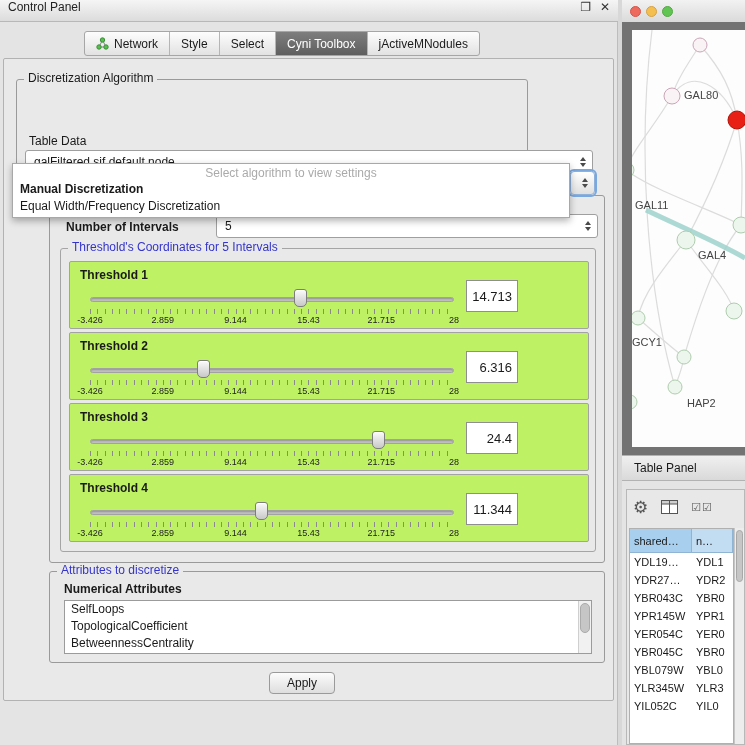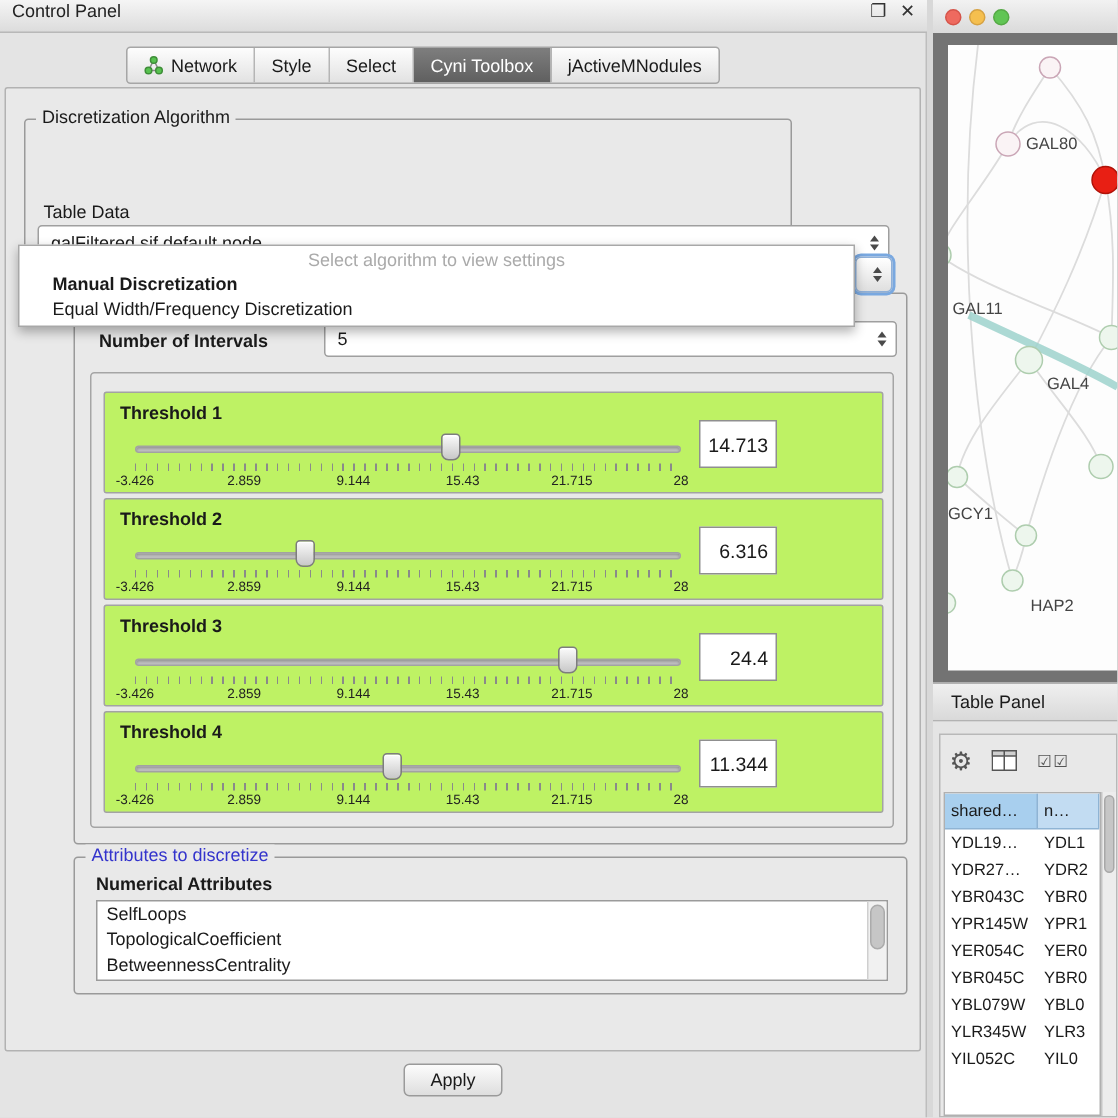--- a/index.html
+++ b/index.html
@@ -30,21 +30,21 @@
   .combo{position:absolute;background:#fff;border:1px solid #9f9f9f;border-radius:3px;display:flex;align-items:center;padding:0 8px;height:24px}
   .table-data-combo{left:8px;top:70px;width:568px}
   .updown{position:absolute;right:6px;top:50%;transform:translateY(-50%);display:flex;flex-direction:column;gap:2px;align-items:center}
   .updown i{display:block;width:0;height:0;border-left:3.5px solid transparent;border-right:3.5px solid transparent}
   .updown i.up{border-bottom:4px solid #4a4a4a}
   .updown i.dn{border-top:4px solid #4a4a4a}
 
   
   .algo-popup{position:absolute;left:8px;top:104px;width:558px;background:#fff;border:1px solid #a8a8a8;box-shadow:0 3px 7px rgba(0,0,0,.3);z-index:30;padding:2px 0}
   .popup-prompt{height:15px;line-height:15px;text-align:center;color:#aaa}
-  .popup-item{height:17px;line-height:17px;padding-left:22px}
+  .popup-item{height:17px;line-height:17px;padding-left:7px}
   .popup-item.bold{font-weight:bold}
   .algo-combo-btn{position:absolute;left:566px;top:112px;width:25px;height:24px;background:linear-gradient(#ffffff,#dfdfdf);border:1px solid #8fb0d8;border-radius:4px;box-shadow:0 0 0 2px #79a8e0;z-index:20}
 
   .interval-group{left:45px;top:136px;width:556px;height:368px}
   .num-label{position:absolute;left:16px;top:24px;font-weight:bold}
   .num-combo{left:166px;top:18px;width:382px}
   .thresholds-group{left:10px;top:52px;width:536px;height:304px;border-color:#a5a5a5}
 
   .thr{position:absolute;left:8px;width:520px;height:68px;border:1px solid #a3a3a3;border-radius:2px;background:#bef264}
   .thr.t1{top:12px}.thr.t2{top:83px}.thr.t3{top:154px}.thr.t4{top:225px}
@@ -58,21 +58,21 @@
   .scale span{position:absolute;transform:translateX(-50%);white-space:nowrap}
   .valbox{position:absolute;left:396px;top:18px;width:52px;height:32px;background:#fff;border:1px solid #8f8f8f;font-size:13px;display:flex;align-items:center;justify-content:flex-end;padding-right:5px}
 
   .attr-group{left:45px;top:512px;width:556px;height:92px}
   .attr-label{position:absolute;left:14px;top:10px;font-weight:bold}
   .listbox{position:absolute;left:14px;top:28px;width:528px;height:54px;background:#fff;border:1px solid #9b9b9b;overflow:hidden}
   .list-item{height:17px;line-height:17px;padding-left:6px}
   .vscroll{position:absolute;right:0;top:0;width:13px;height:100%;background:#f1f1f1;border-left:1px solid #cfcfcf}
   .vthumb{position:absolute;left:1px;top:2px;width:10px;height:30px;background:#c6c6c6;border:1px solid #ababab;border-radius:5px}
 
-  .apply-btn{position:absolute;left:265px;top:650px;width:66px;height:22px;background:linear-gradient(#fcfcfc,#dedede);border:1px solid #9a9a9a;border-radius:4px;font-size:12px;font-family:"Liberation Sans",sans-serif;display:flex;align-items:center;justify-content:center}
+  .apply-btn{position:absolute;left:265px;top:613px;width:66px;height:22px;background:linear-gradient(#fcfcfc,#dedede);border:1px solid #9a9a9a;border-radius:4px;font-size:12px;font-family:"Liberation Sans",sans-serif;display:flex;align-items:center;justify-content:center}
 
   .bottom-tabs{position:absolute;left:146px;top:682px;height:24px;display:flex;border:1px solid #a6a6a6;border-radius:3px;background:linear-gradient(#fdfdfd,#e2e2e2);overflow:hidden;z-index:6}
   .btab{display:flex;align-items:center;padding:0 12px;border-right:1px solid #b5b5b5;white-space:nowrap}
   .btab:last-child{border-right:none}
   .btab.selected{background:linear-gradient(#7e7e7e,#5f5f5f);color:#fff}
 
   
   .net-window{position:absolute;left:622px;top:0;width:123px;height:455px;background:#ececec}
   .net-titlebar{position:absolute;left:0;top:0;width:100%;height:22px;background:linear-gradient(#f2f2f2,#dadada);display:flex;align-items:center;gap:5px;padding-left:8px}
   .light{width:11px;height:11px;border-radius:50%}
@@ -173,20 +173,21 @@
       <div class="num-label">Number of Intervals</div>
       <div class="combo num-combo">
         <span>5</span>
         <span class="updown">
             <i class="up"></i>
             <i class="dn"></i>
           </span>
       </div>
 
       <div class="group thresholds-group">
+        <span class="group-title gt-blue">Threshold's Coordinates for 5 Intervals</span>
 
         <div class="thr t1">
           <div class="thr-label">Threshold 1</div>
           <div class="slider">
             <div class="track-zone">
               <div class="track"></div>
               <div class="thumb" style="left: 57.7%;"></div>
               <div class="ticks"></div>
               <div class="scale">
                 <span style="left:0%">-3.426</span>

